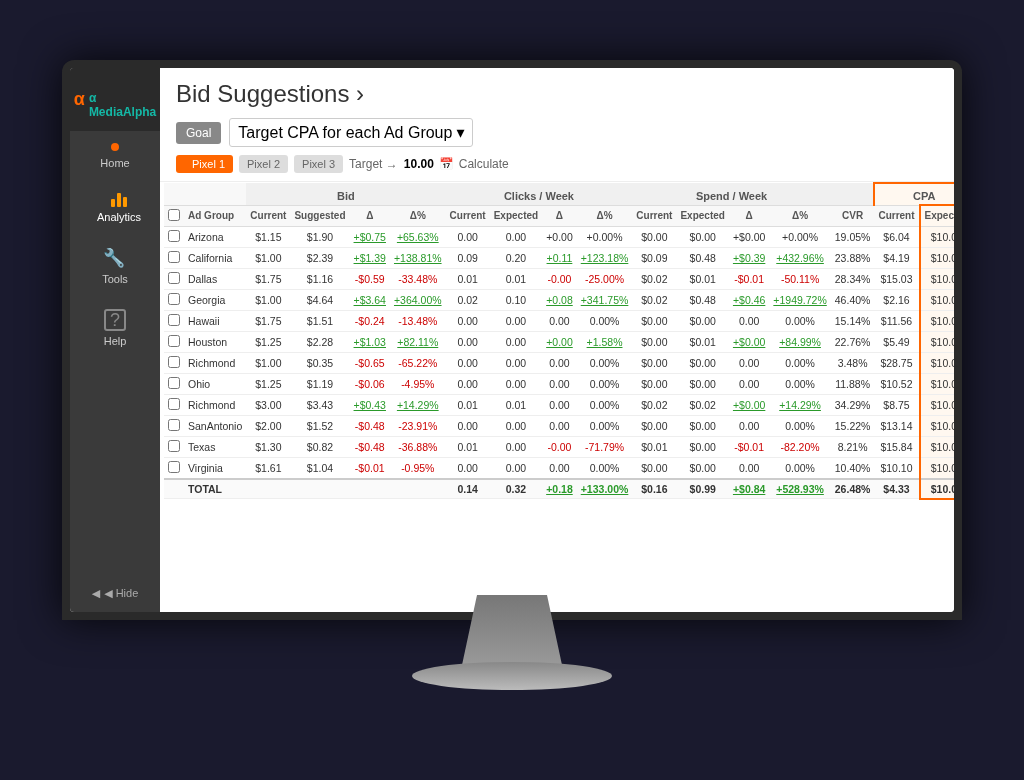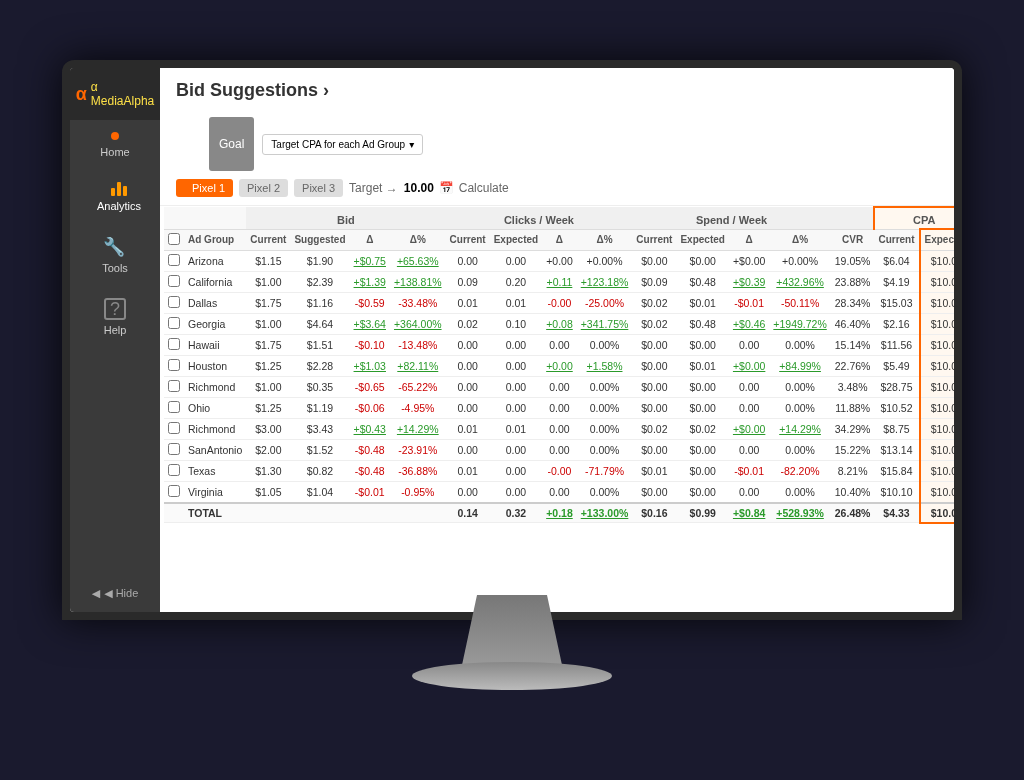--- a/index.html
+++ b/index.html
@@ -126,35 +126,34 @@
       display: flex;
       align-items: center;
       gap: 8px;
       margin-bottom: 8px;
     }
 
     .goal-btn {
       background: #888;
       color: white;
       border: none;
-      padding: 20px 10px;
+      padding: 4px 10px;
       font-size: 12px;
       border-radius: 3px;
       cursor: pointer;
-      margin-left: 33px;
     }
 
     .goal-dropdown {
       display: flex;
       align-items: center;
       gap: 4px;
       border: 1px solid #ccc;
       padding: 4px 8px;
       border-radius: 3px;
-      font-size: 10px;
+      font-size: 16px;
       background: white;
       cursor: pointer;
     }
 
     .pixel-row {
       display: flex;
       align-items: center;
       gap: 6px;
       flex-wrap: wrap;
     }
@@ -277,21 +276,21 @@
 <body>
 
 <div class="monitor-wrapper" style="margin: 20px auto; position: relative; width: 900px; height: 660px;">
 
   <div class="monitor-screen" style="position: relative; width: 900px; height: 560px; background: #2a2a2a; border-radius: 12px 12px 0 0; padding: 8px;">
     <div class="screen-inner" style="width: 100%; height: 100%; background: #f0f0f0; border-radius: 4px; overflow: hidden; display: flex;">
 
       <div class="sidebar">
         <div class="logo-area">
           <span style="color:#ff6600; font-weight: bold; font-size: 18px;">α</span>
-          <span style="color:#fde047; font-size: 12px; font-weight: normal;">α MediaAlpha</span>
+          <span style="color:#14b8a6; font-size: 12px; font-weight: bold; margin-top: 11px;">α MediaAlpha</span>
         </div>
 
         <div class="nav-item">
           <div class="nav-dot"></div>
           <span>Home</span>
         </div>
 
         <div class="nav-item active">
           <div class="nav-icon">
             <div style="display:flex; gap:2px; align-items:flex-end;">
@@ -316,21 +315,21 @@
 
         <div class="hide-btn">
           <span>◀</span>
           <span>◀ Hide</span>
         </div>
       </div>
 
       <div class="main-content">
 
         <div class="page-header">
-          <h1 class="page-title" style="font-size: 18px; color: #333; font-weight: bold; margin-bottom: 16px;">Bid Suggestions ›</h1>
+          <h1 class="page-title" style="font-size: 24px; color: #333; font-weight: normal; margin-bottom: 10px;">Bid Suggestions ›</h1>
 
           <div class="toolbar-row">
             <button class="goal-btn">Goal</button>
             <div class="goal-dropdown">
               <span>Target CPA for each Ad Group</span>
               <span>▾</span>
             </div>
           </div>
 
           <div class="pixel-row">
@@ -455,21 +454,21 @@
     <td class="green">+1949.72%</td>
     <td>46.40%</td>
     <td>$2.16</td>
     <td class="highlight-col" style="background:#fff8f0; border-left:2px solid #ff6600; border-right:2px solid #ff6600;">$10.00</td>
   </tr>
                 <tr>
     <td class="checkbox-col"><input type="checkbox" style=""></td>
     <td class="left">Hawaii</td>
     <td>$1.75</td>
     <td>$1.51</td>
-    <td class="red">-$0.10</td>
+    <td class="red">-$0.24</td>
     <td class="red">-13.48%</td>
     <td>0.00</td>
     <td>0.00</td>
     <td class="">0.00</td>
     <td class="">0.00%</td>
     <td>$0.00</td>
     <td>$0.00</td>
     <td class="">0.00</td>
     <td class="">0.00%</td>
     <td>15.14%</td>
@@ -586,21 +585,21 @@
     <td>$0.00</td>
     <td class="red">-$0.01</td>
     <td class="red">-82.20%</td>
     <td>8.21%</td>
     <td>$15.84</td>
     <td class="highlight-col" style="background:#fff8f0; border-left:2px solid #ff6600; border-right:2px solid #ff6600;">$10.00</td>
   </tr>
                 <tr>
     <td class="checkbox-col"><input type="checkbox" style=""></td>
     <td class="left">Virginia</td>
-    <td>$1.05</td>
+    <td>$1.61</td>
     <td>$1.04</td>
     <td class="red">-$0.01</td>
     <td class="red">-0.95%</td>
     <td>0.00</td>
     <td>0.00</td>
     <td class="">0.00</td>
     <td class="">0.00%</td>
     <td>$0.00</td>
     <td>$0.00</td>
     <td class="">0.00</td>

